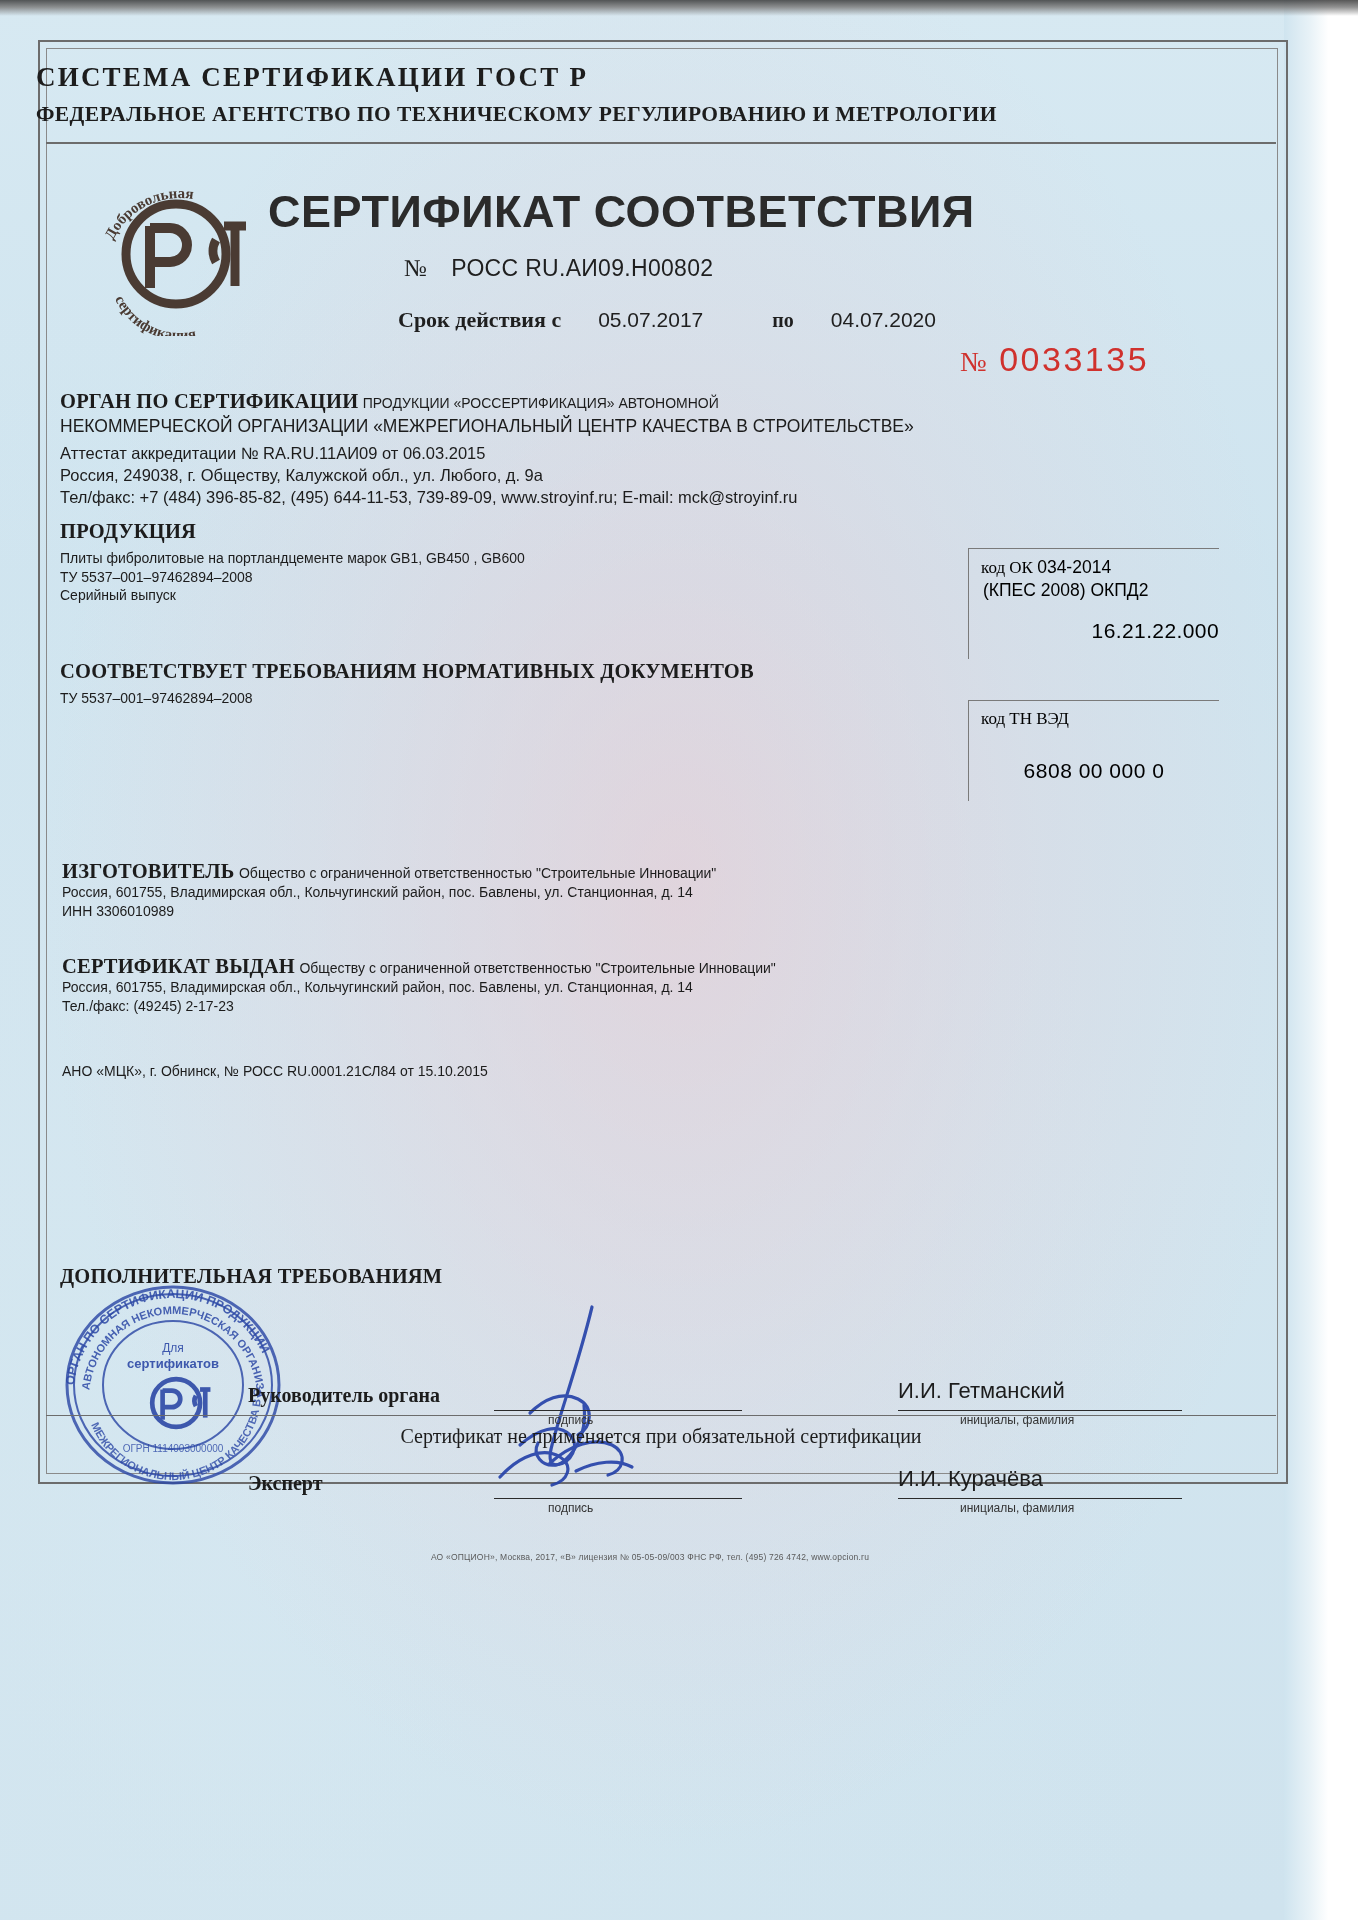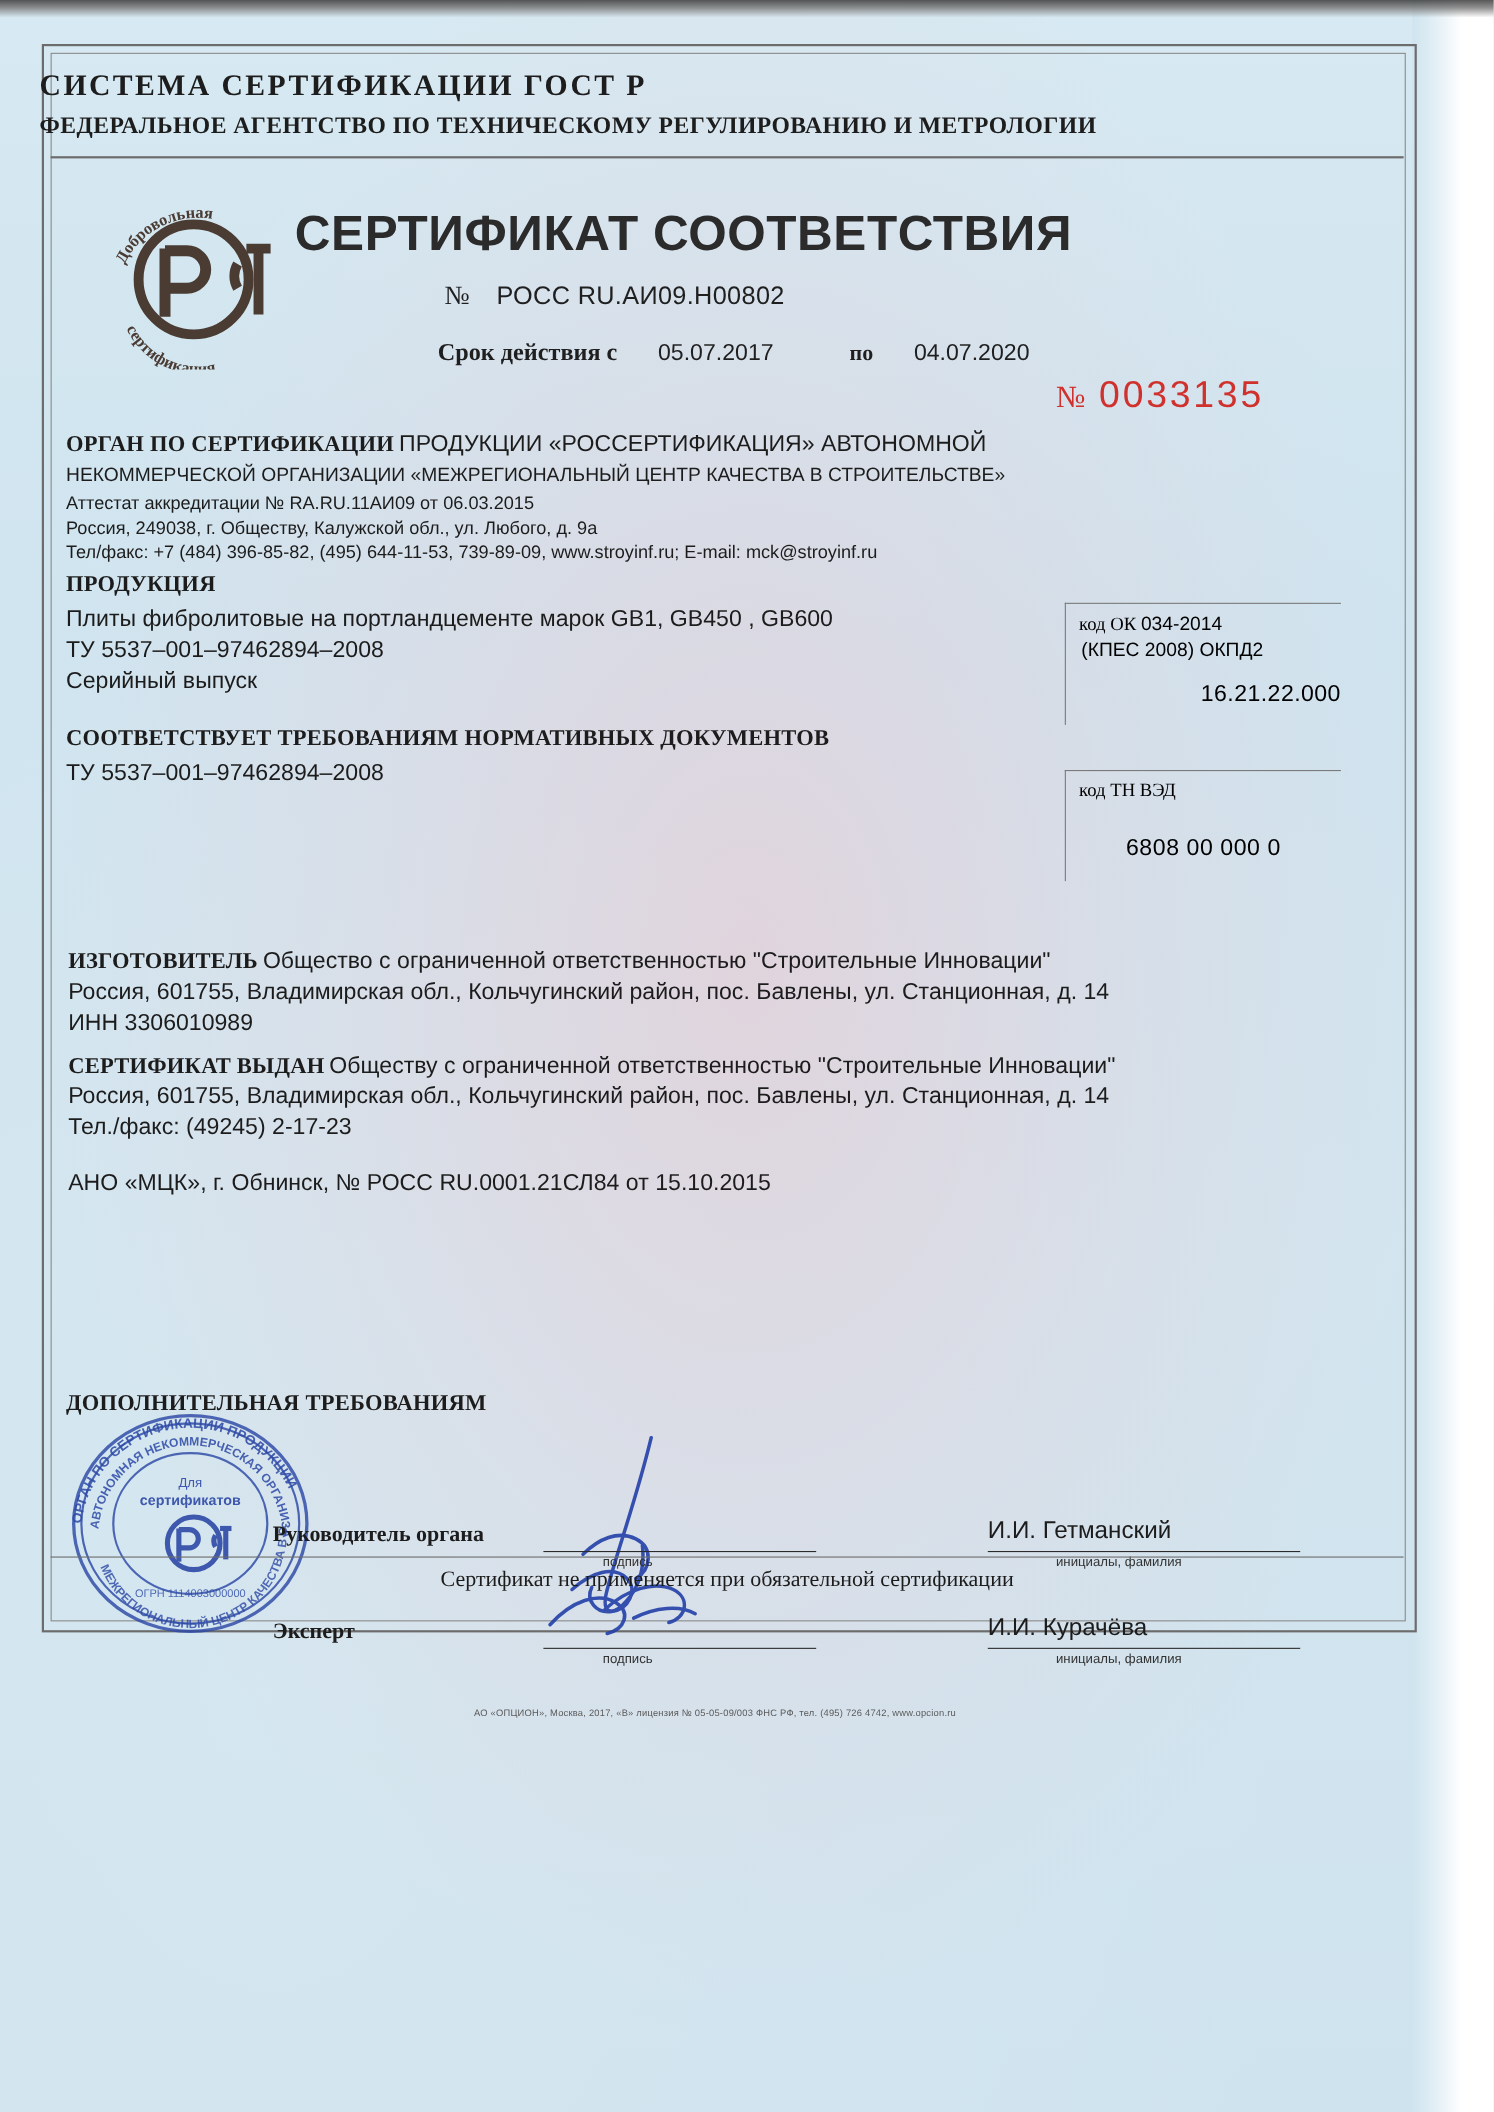--- a/index.html
+++ b/index.html
@@ -78,21 +78,21 @@
     position:absolute;left:960px;top:340px;color:#d0312d;
     font-family:"Liberation Sans", sans-serif;
   }
   .redno .hash{font-family:"Liberation Serif", serif;font-size:28px;}
   .redno .digits{font-size:34px;letter-spacing:2.5px;margin-left:8px;}
 
   .sec-label{
     font-family:"Liberation Serif", serif;font-weight:bold;font-size:20.5px;color:#1c1c1c;
     letter-spacing:.2px;
   }
-  .body-txt{font-size:21px;color:#1c1c1c;line-height:1.33;}
+  .body-txt{font-size:14px;color:#1c1c1c;line-height:1.33;}
   .body-sm{font-size:16.5px;color:#1c1c1c;line-height:1.34;}
 
   .block-organ{position:absolute;left:60px;top:390px;width:1150px;}
   .block-organ .l1{margin:0;}
   .block-organ .l2{margin:2px 0 0 0;font-size:17.5px;}
   .block-organ .rest{margin-top:4px;}
 
   .block-prod{position:absolute;left:60px;top:520px;width:900px;}
   .block-prod .t{margin-bottom:6px;}
 

